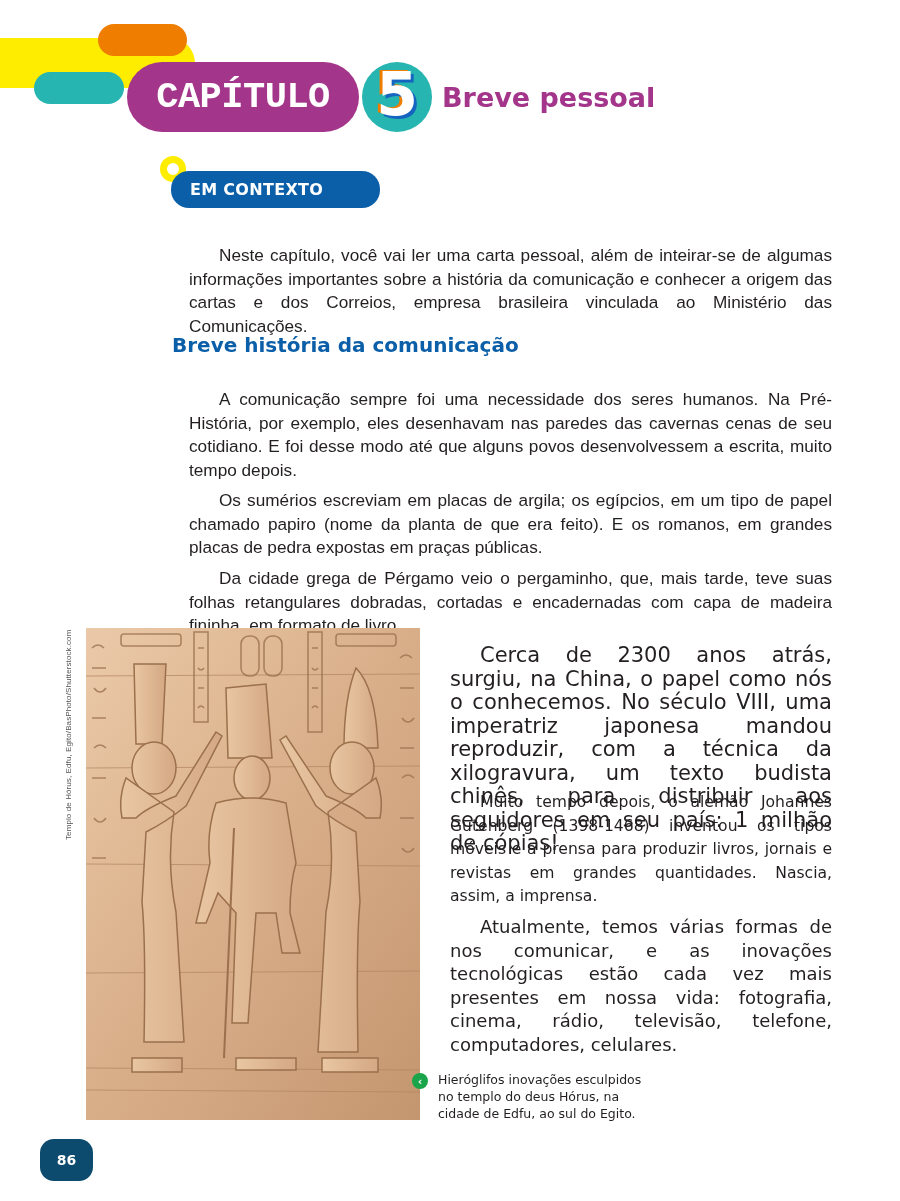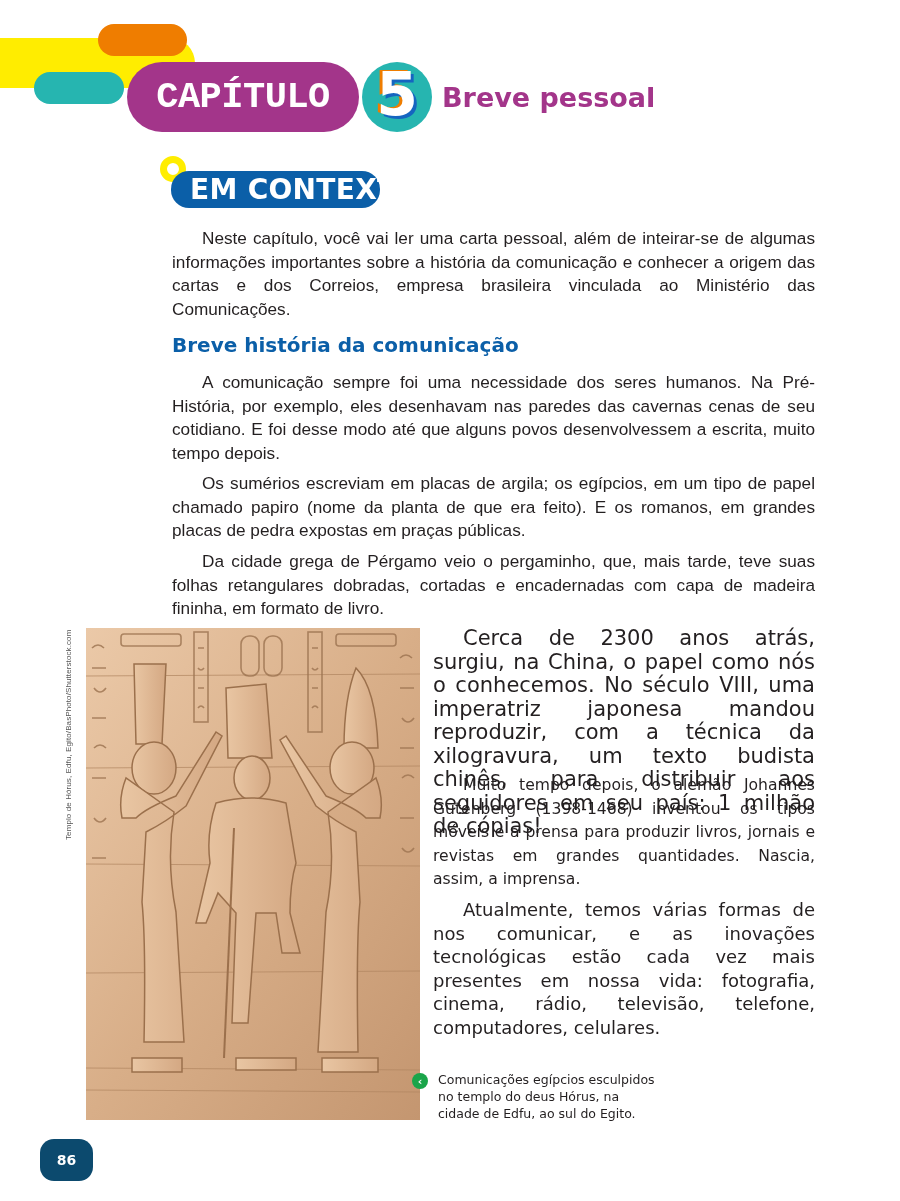--- a/index.html
+++ b/index.html
@@ -38,27 +38,27 @@
     left: 442px; top: 82px; color: #a3358a; font-weight: bold; font-size: 27px;
     font-family: "DejaVu Sans", sans-serif; white-space: nowrap;
   }
 
   
   .ctx-ring { left: 160px; top: 156px; width: 26px; height: 26px; border: 7px solid #ffed00; border-radius: 50%; box-sizing: border-box; }
   .ctx-pill {
     left: 171px; top: 171px; width: 209px; height: 37px; background: #0b5fa8; border-radius: 18px;
     display: flex; align-items: center; padding-left: 19px; box-sizing: border-box;
   }
-  .ctx-pill span { color: #fff; font-weight: bold; font-size: 28px; letter-spacing: 0.3px; white-space: nowrap; text-align: right; }
+  .ctx-pill span { color: #fff; font-weight: bold; font-size: 16px; letter-spacing: 0.3px; white-space: nowrap; text-align: right; }
 
   
   .para {
     font-family: "Liberation Sans", "DejaVu Sans", sans-serif;
     font-size: 17.2px; line-height: 23.5px; text-align: justify; text-indent: 30px;
-    color: #231f20; margin: 0;
+    color: #231f20; margin: 17px;
   }
   .col-full { left: 172px; width: 643px; }
 
   .p-intro { top: 227px; }
   .h-breve {
     left: 172px; top: 333px; color: #0b5fa8; font-weight: bold; font-size: 20px;
     font-family: "DejaVu Sans", sans-serif; white-space: nowrap;
   }
   .p1 { top: 371px; }
   .p2 { top: 472px; }
@@ -187,18 +187,18 @@
   </svg>
 </div>
 
 <div class="abs col-right" style="top:0;height:0;"></div>
 <p class="abs para col-right p4" style="font-family:'DejaVu Sans',sans-serif;font-size:21px;line-height:23.5px;">Cerca de 2300 anos atrás, surgiu, na China, o papel como nós o conhecemos. No século VIII, uma imperatriz japonesa mandou reproduzir, com a técnica da xilogravura, um texto budista chinês, para distribuir aos seguidores em seu país: 1 milhão de cópias!</p>
 <p class="abs para col-right p5" style="font-family:'DejaVu Sans',sans-serif;font-size:15.6px;line-height:23.5px;">Muito tempo depois, o alemão Johannes Gutenberg (1398-1468) inventou os tipos móveis e a prensa para produzir livros, jornais e revistas em grandes quantidades. Nascia, assim, a imprensa.</p>
 <p class="abs para col-right p6" style="font-family:'DejaVu Sans',sans-serif;font-size:18px;line-height:23.5px;">Atualmente, temos várias formas de nos comunicar, e as inovações tecnológicas estão cada vez mais presentes em nossa vida: fotografia, cinema, rádio, televisão, telefone, computadores, celulares.</p>
 
 <div class="abs caption-arrow">‹</div>
 <div class="abs caption">
-  <div>Comunicações egípcios esculpidos</div>
+  <div>Hieróglifos inovações esculpidos</div>
   <div>no templo do deus Hórus, na</div>
   <div>cidade de Edfu, ao sul do Egito.</div>
 </div>
 
 <div class="abs page-num">86</div>
 
 </body></html>

